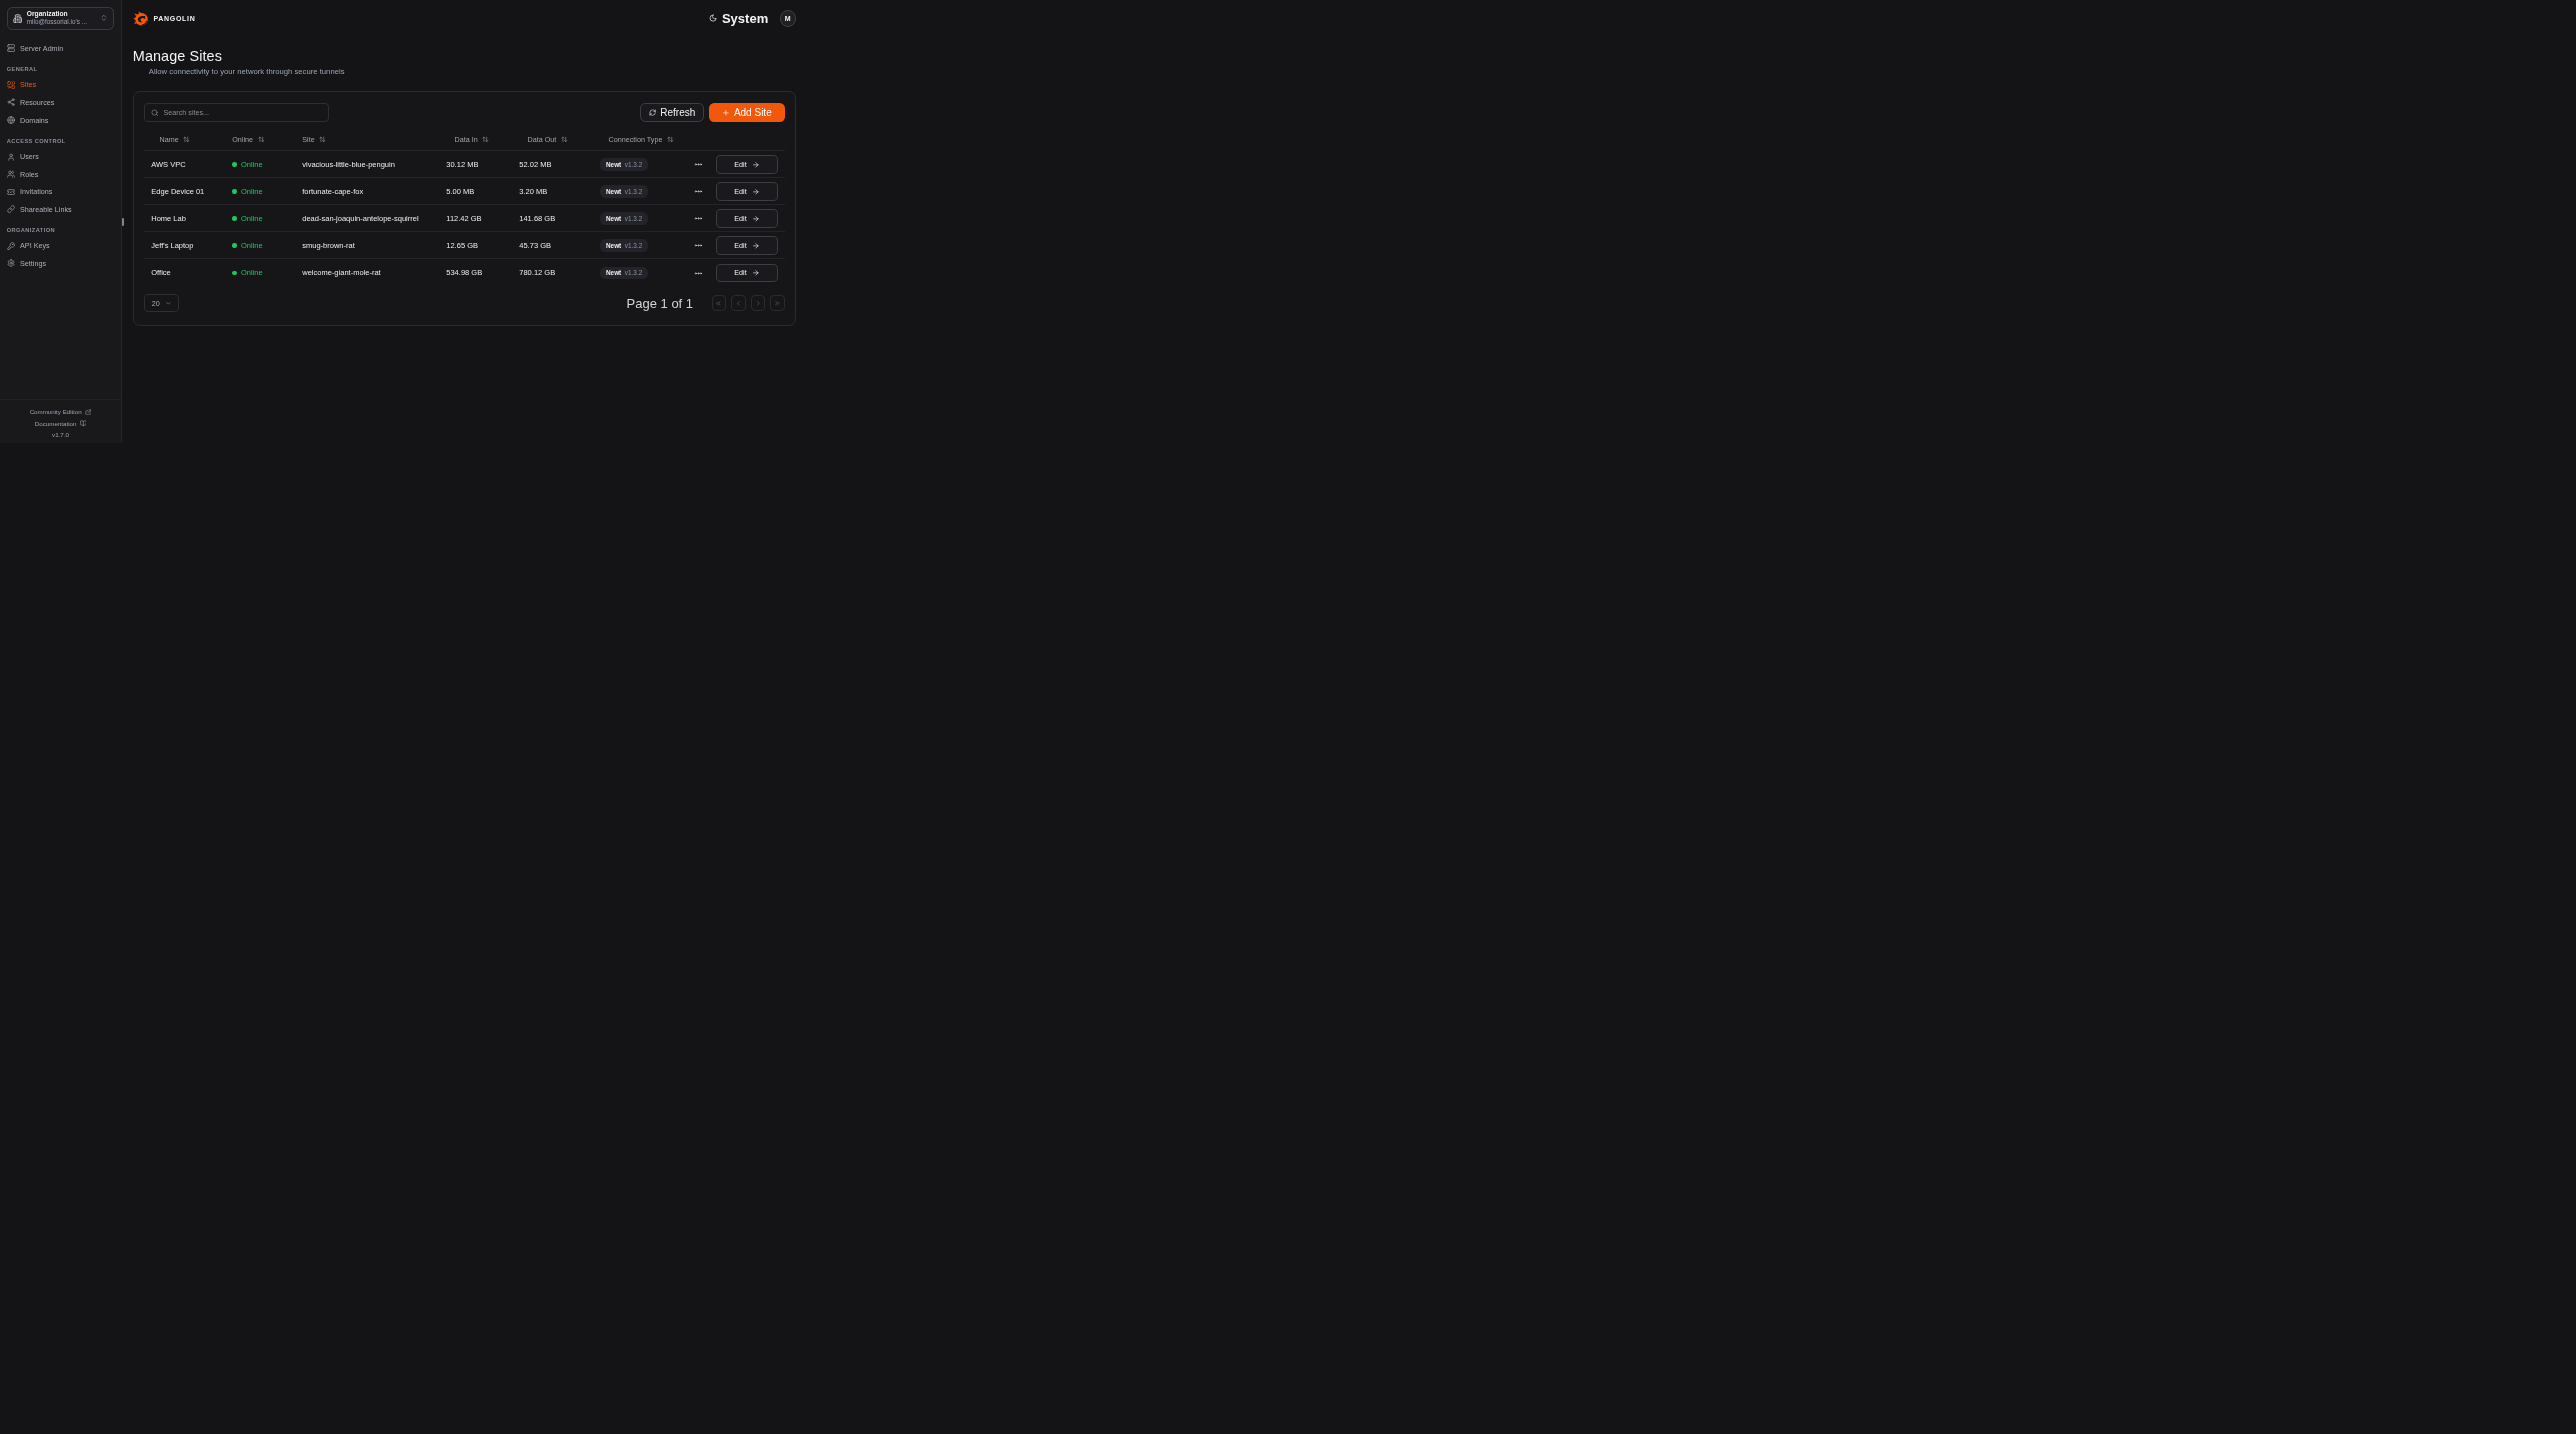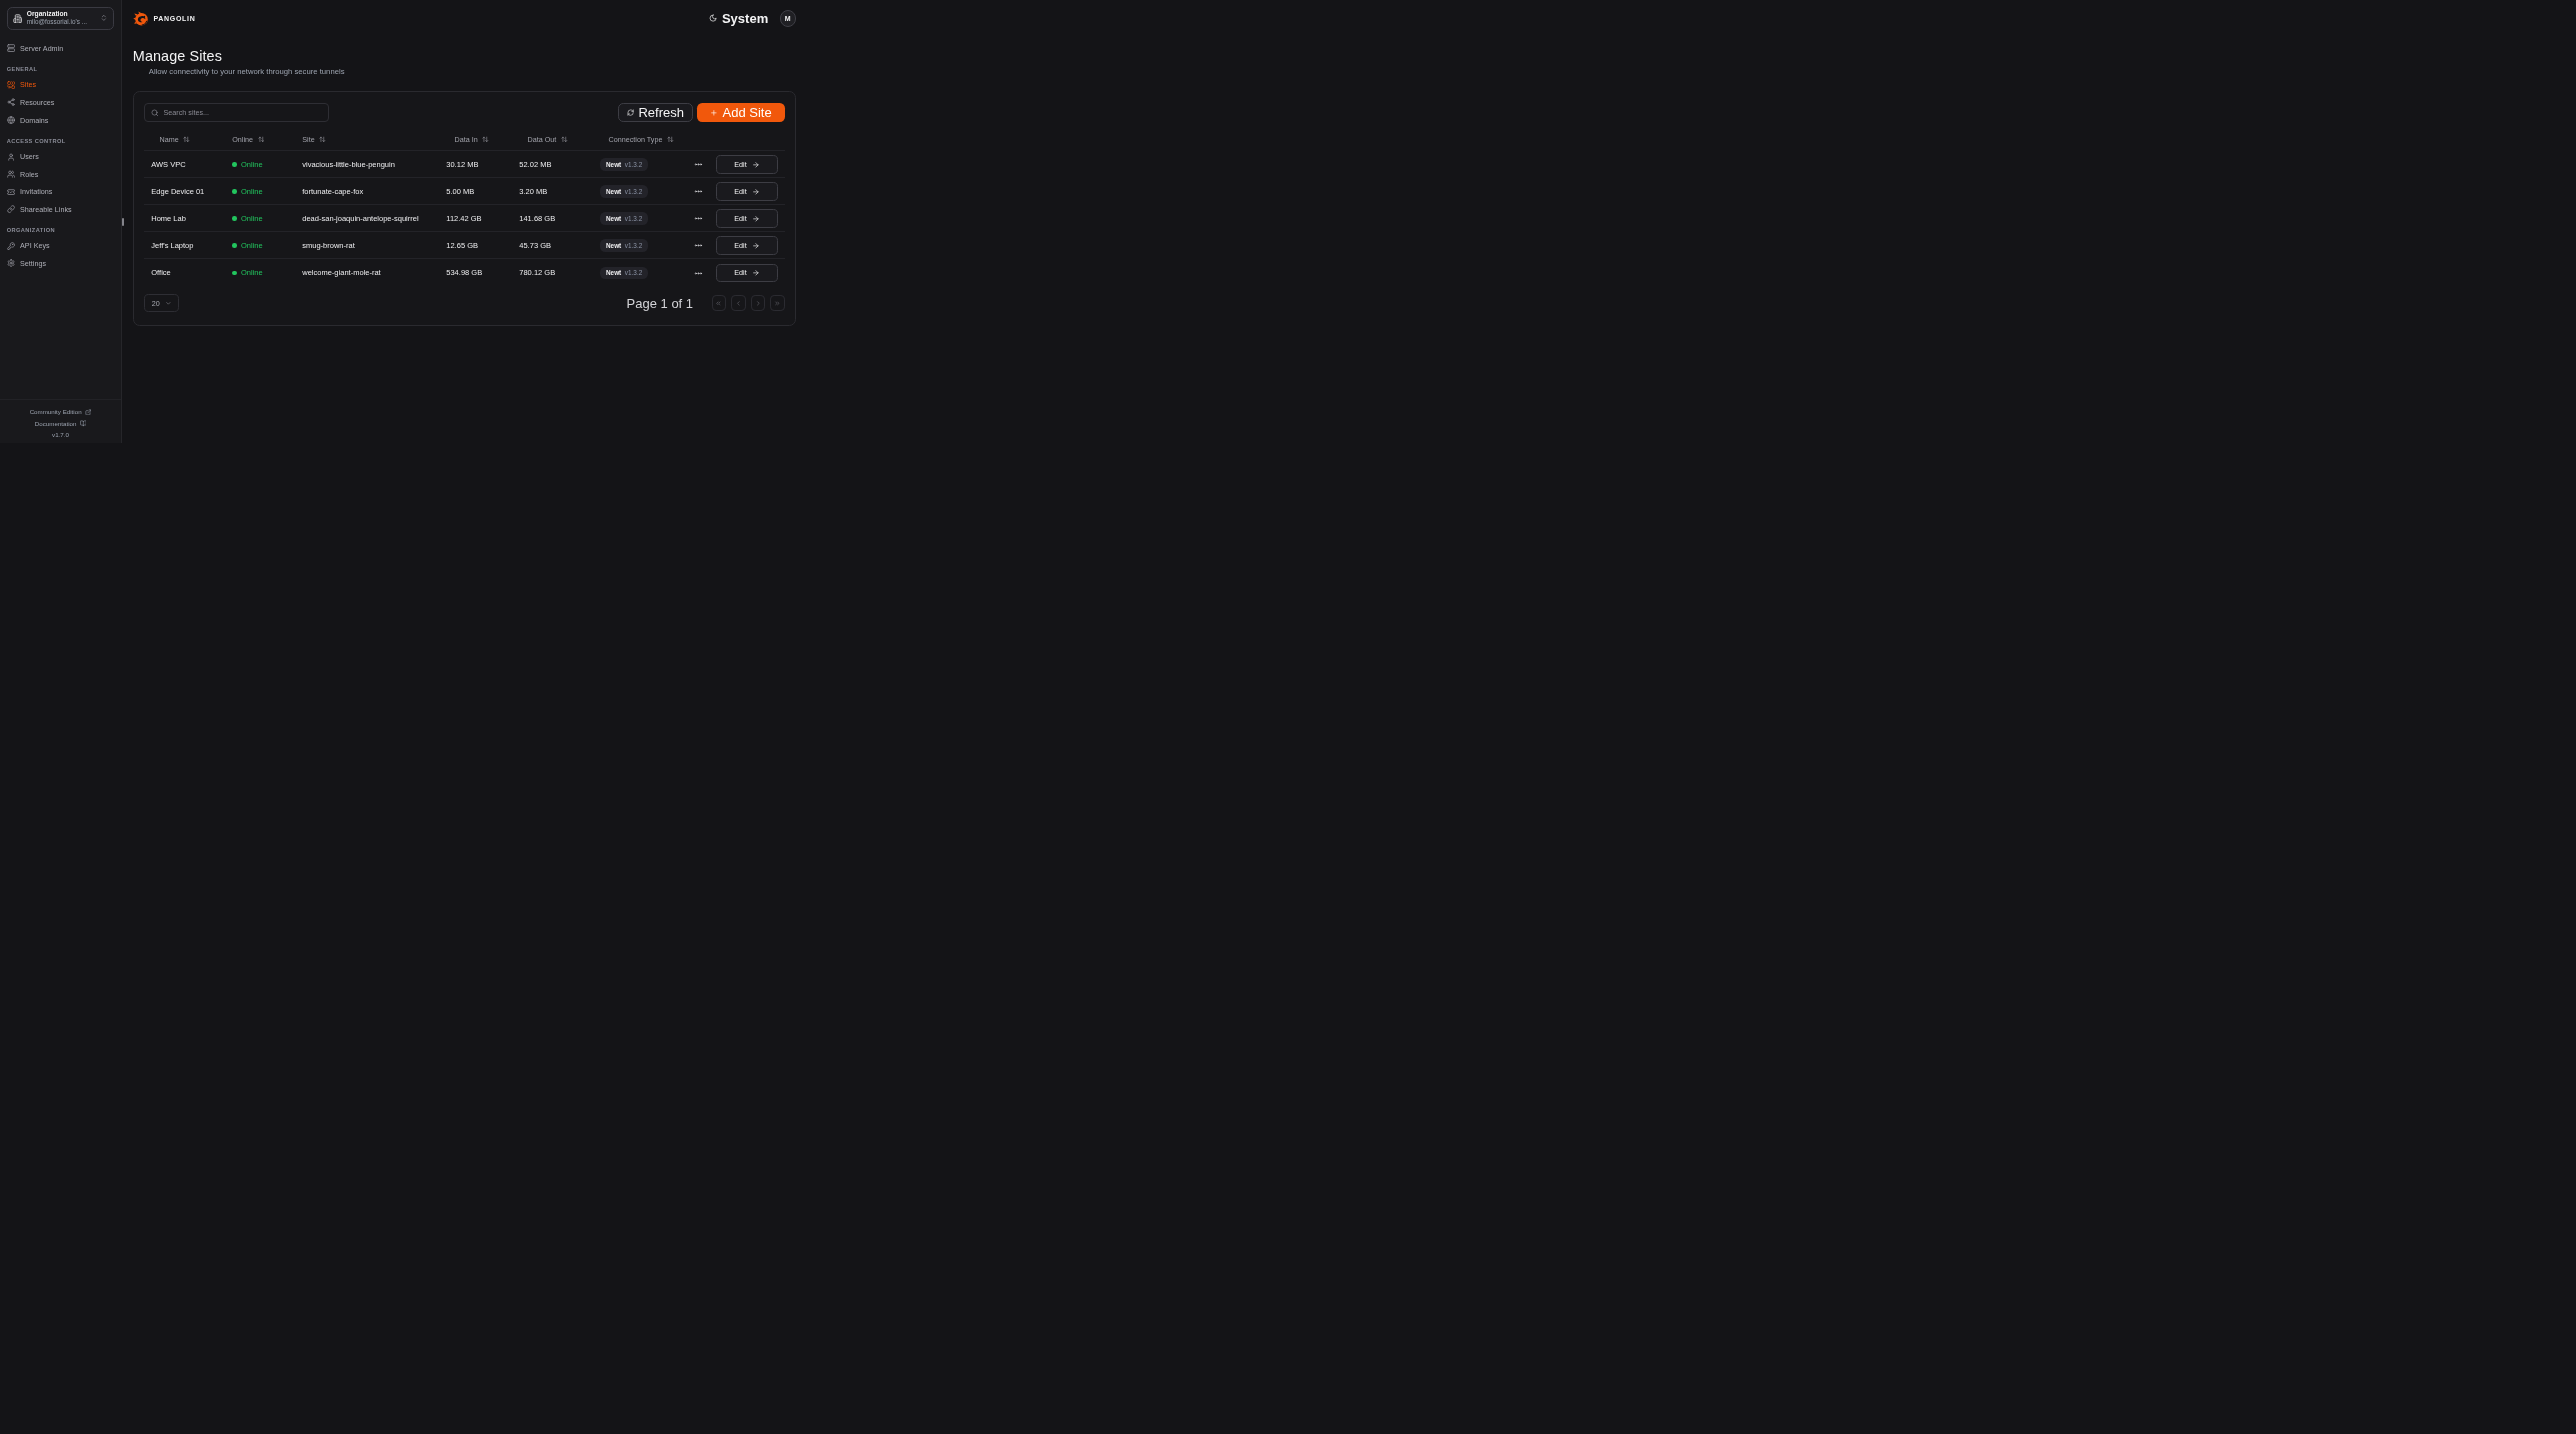--- a/index.html
+++ b/index.html
@@ -113,21 +113,21 @@
   }
   .search-box .ic{width:7.7px;height:7.7px;color:#8b8b94;}
   .search-box input{
     flex:1;background:transparent;border:none;outline:none;
     font-size:7.2px;color:#e5e5e7;font-family:inherit;
   }
   .search-box input::placeholder{color:#8b8b94;}
   .toolbar-actions{margin-left:auto;display:flex;align-items:center;gap:4.6px;}
   .btn{
     display:inline-flex;align-items:center;gap:4.6px;height:19px;
-    border-radius:5.2px;font-size:13px;font-weight:500;cursor:pointer;
+    border-radius:5.2px;font-size:10px;font-weight:500;cursor:pointer;
     font-family:inherit;
   }
   .btn-outline{
     background:#1a1a1e;border:0.5px solid var(--btn-border);color:var(--txt);
     padding:0 7.7px;
   }
   .btn-outline .ic{width:7.2px;height:7.2px;}
   .btn-accent{
     background:var(--accent);border:none;color:#fff;padding:0 13px;
   }

